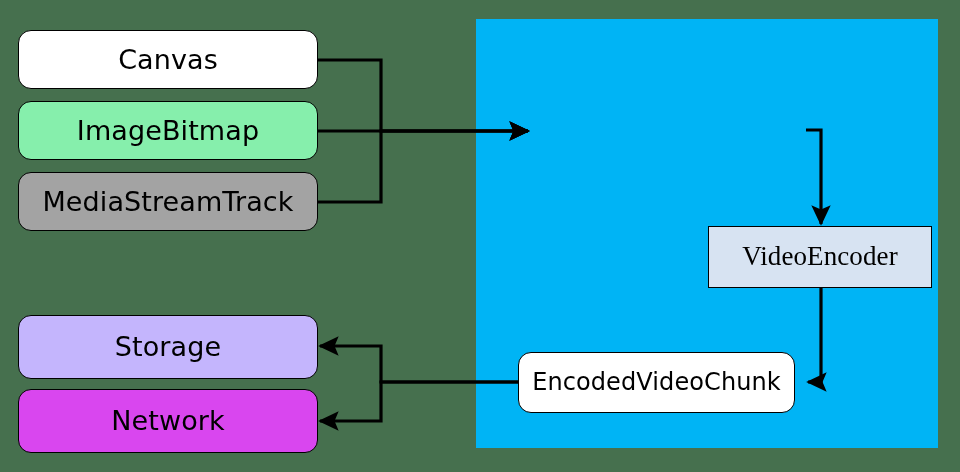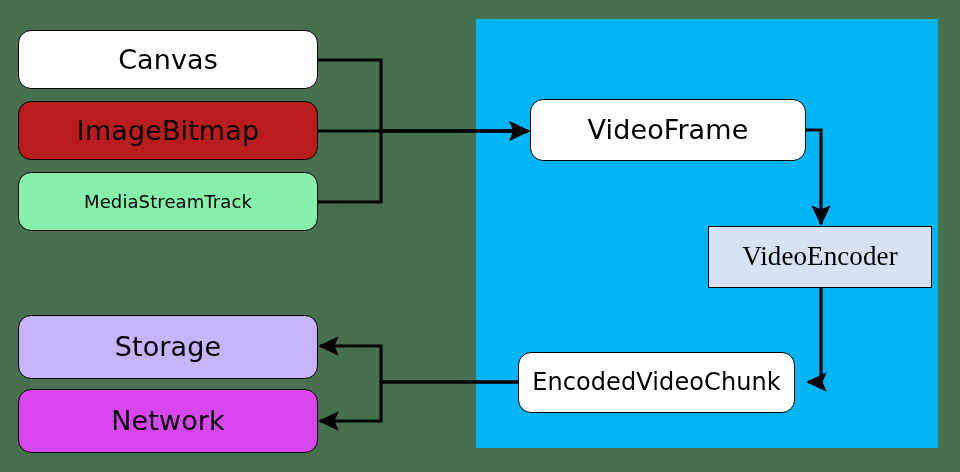--- a/index.html
+++ b/index.html
@@ -70,39 +70,36 @@
         <polyline points="821,288 821,382 808,382" marker-end="url(#arrow)"></polyline>
         <polyline points="529,382 381,382 381,346 320,346" marker-end="url(#arrow)"></polyline>
         <polyline points="529,382 381,382 381,421 320,421" marker-end="url(#arrow)"></polyline>
       </g>
   </svg>
 
   <div class="node node-rounded" id="node-canvas" style="left: 18px; top: 30px; width: 300px; height: 59px; font-size: 27px; background: rgb(255, 255, 255); border-color: rgb(0, 0, 0);">
     <span>Canvas</span>
   </div>
 
-  <div class="node node-rounded" id="node-imagebitmap" style="left: 18px; top: 101px; width: 300px; height: 59px; font-size: 27px; background: #b91c1c; border-color: rgb(0, 0, 0);">
+  <div class="node node-rounded" id="node-imagebitmap" style="left: 18px; top: 101px; width: 300px; height: 59px; font-size: 27px; background: #86efac; border-color: rgb(0, 0, 0);">
     <span>ImageBitmap</span>
   </div>
 
-  <div class="node node-rounded" id="node-mediastreamtrack" style="left: 18px; top: 172px; width: 300px; height: 59px; font-size: 18px; background: #86efac; border-color: rgb(0, 0, 0);">
+  <div class="node node-rounded" id="node-mediastreamtrack" style="left: 18px; top: 172px; width: 300px; height: 59px; font-size: 27px; background: #a3a3a3; border-color: rgb(0, 0, 0);">
     <span>MediaStreamTrack</span>
   </div>
 
   <div class="node node-rounded" id="node-storage" style="left: 18px; top: 315px; width: 300px; height: 64px; font-size: 27px; background: #c4b5fd; border-color: rgb(0, 0, 0);">
     <span>Storage</span>
   </div>
 
   <div class="node node-rounded" id="node-network" style="left: 18px; top: 389px; width: 300px; height: 64px; font-size: 27px; background: #d946ef; border-color: rgb(0, 0, 0);">
     <span>Network</span>
   </div>
 
-  <div class="node node-rounded" id="node-videoframe" style="left: 530px; top: 99px; width: 276px; height: 62px; font-size: 27px; background: rgb(255, 255, 255); border-color: rgb(0, 0, 0);">
-    <span>VideoFrame</span>
-  </div>
 
   <div class="node node-square" id="node-videoencoder" style="left: 708px; top: 226px; width: 224px; height: 62px; font-size: 27px; background: rgb(215, 227, 242); border-color: rgb(0, 0, 0);">
     <span>VideoEncoder</span>
   </div>
 
   <div class="node node-rounded" id="node-encodedvideochunk" style="left: 518px; top: 352px; width: 277px; height: 61px; font-size: 24px; background: rgb(255, 255, 255); border-color: rgb(0, 0, 0);">
     <span>EncodedVideoChunk</span>
   </div>
 
 </div>

